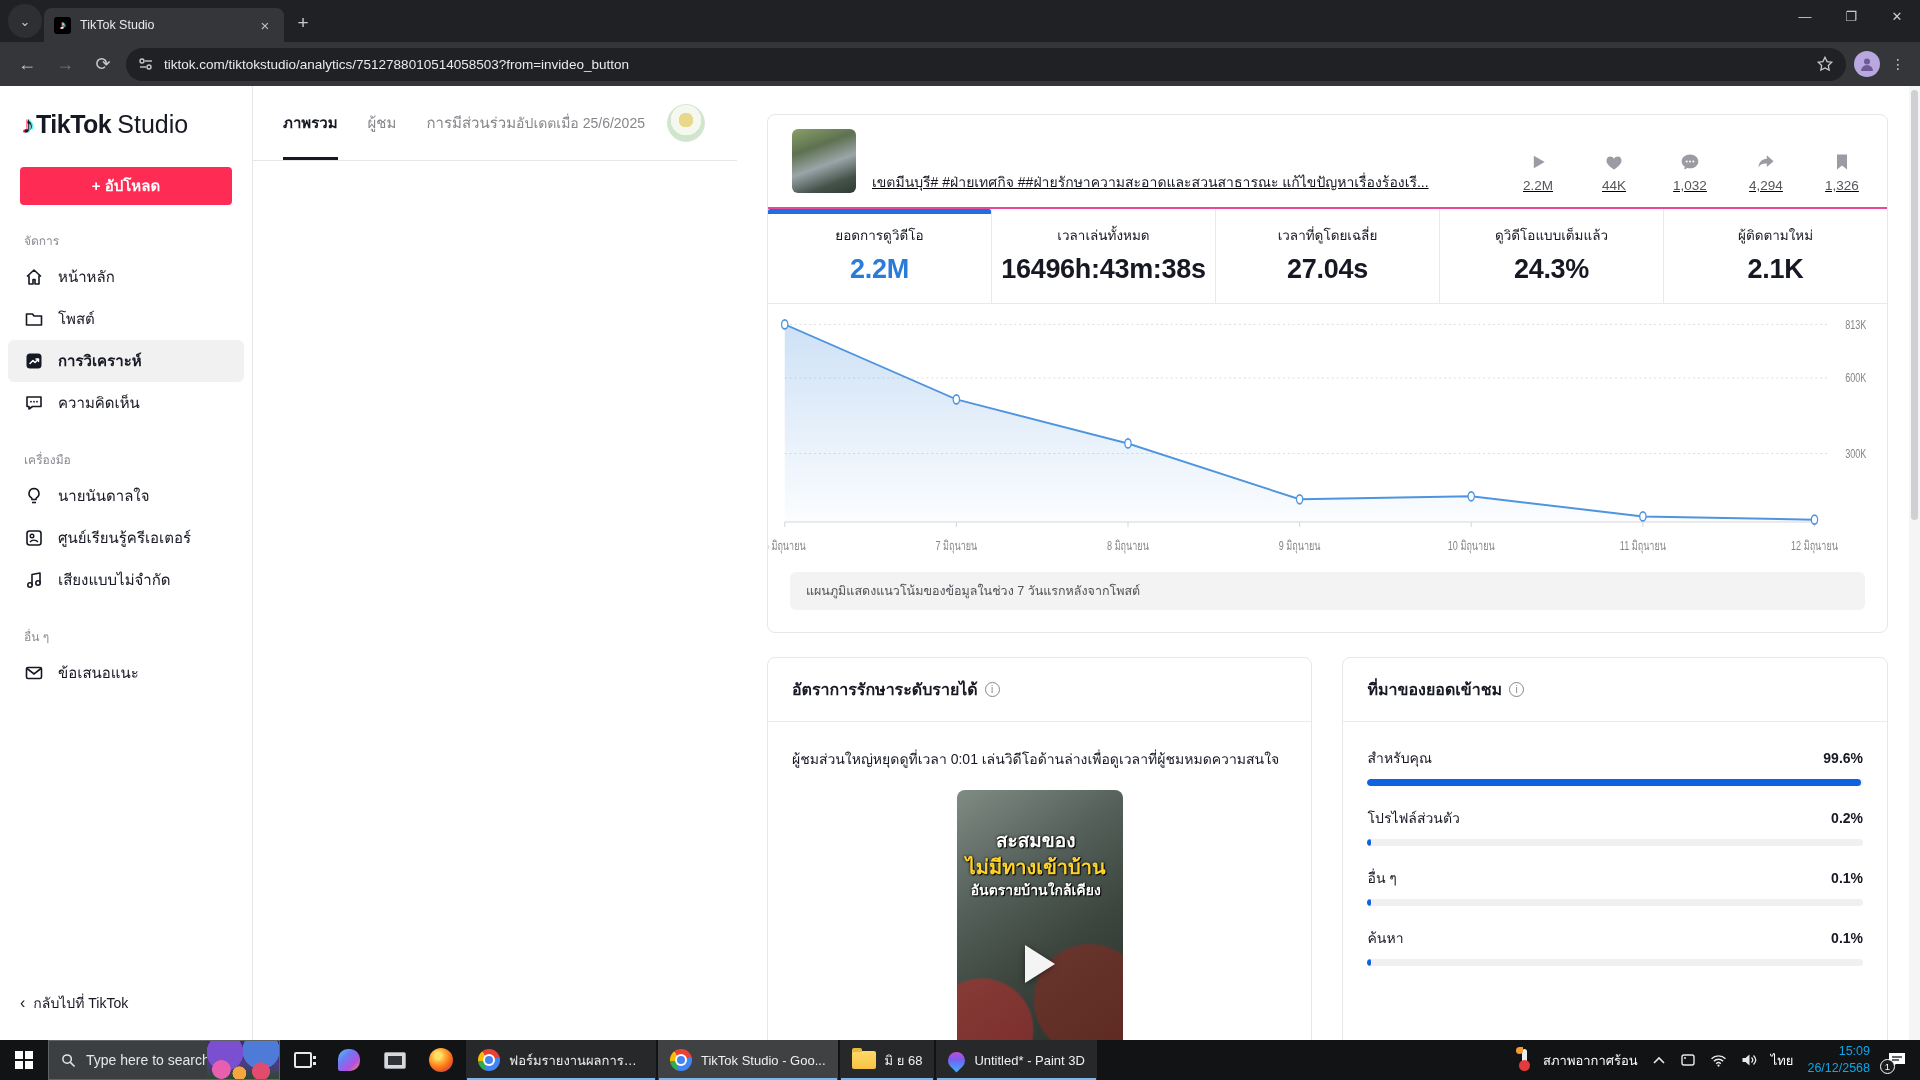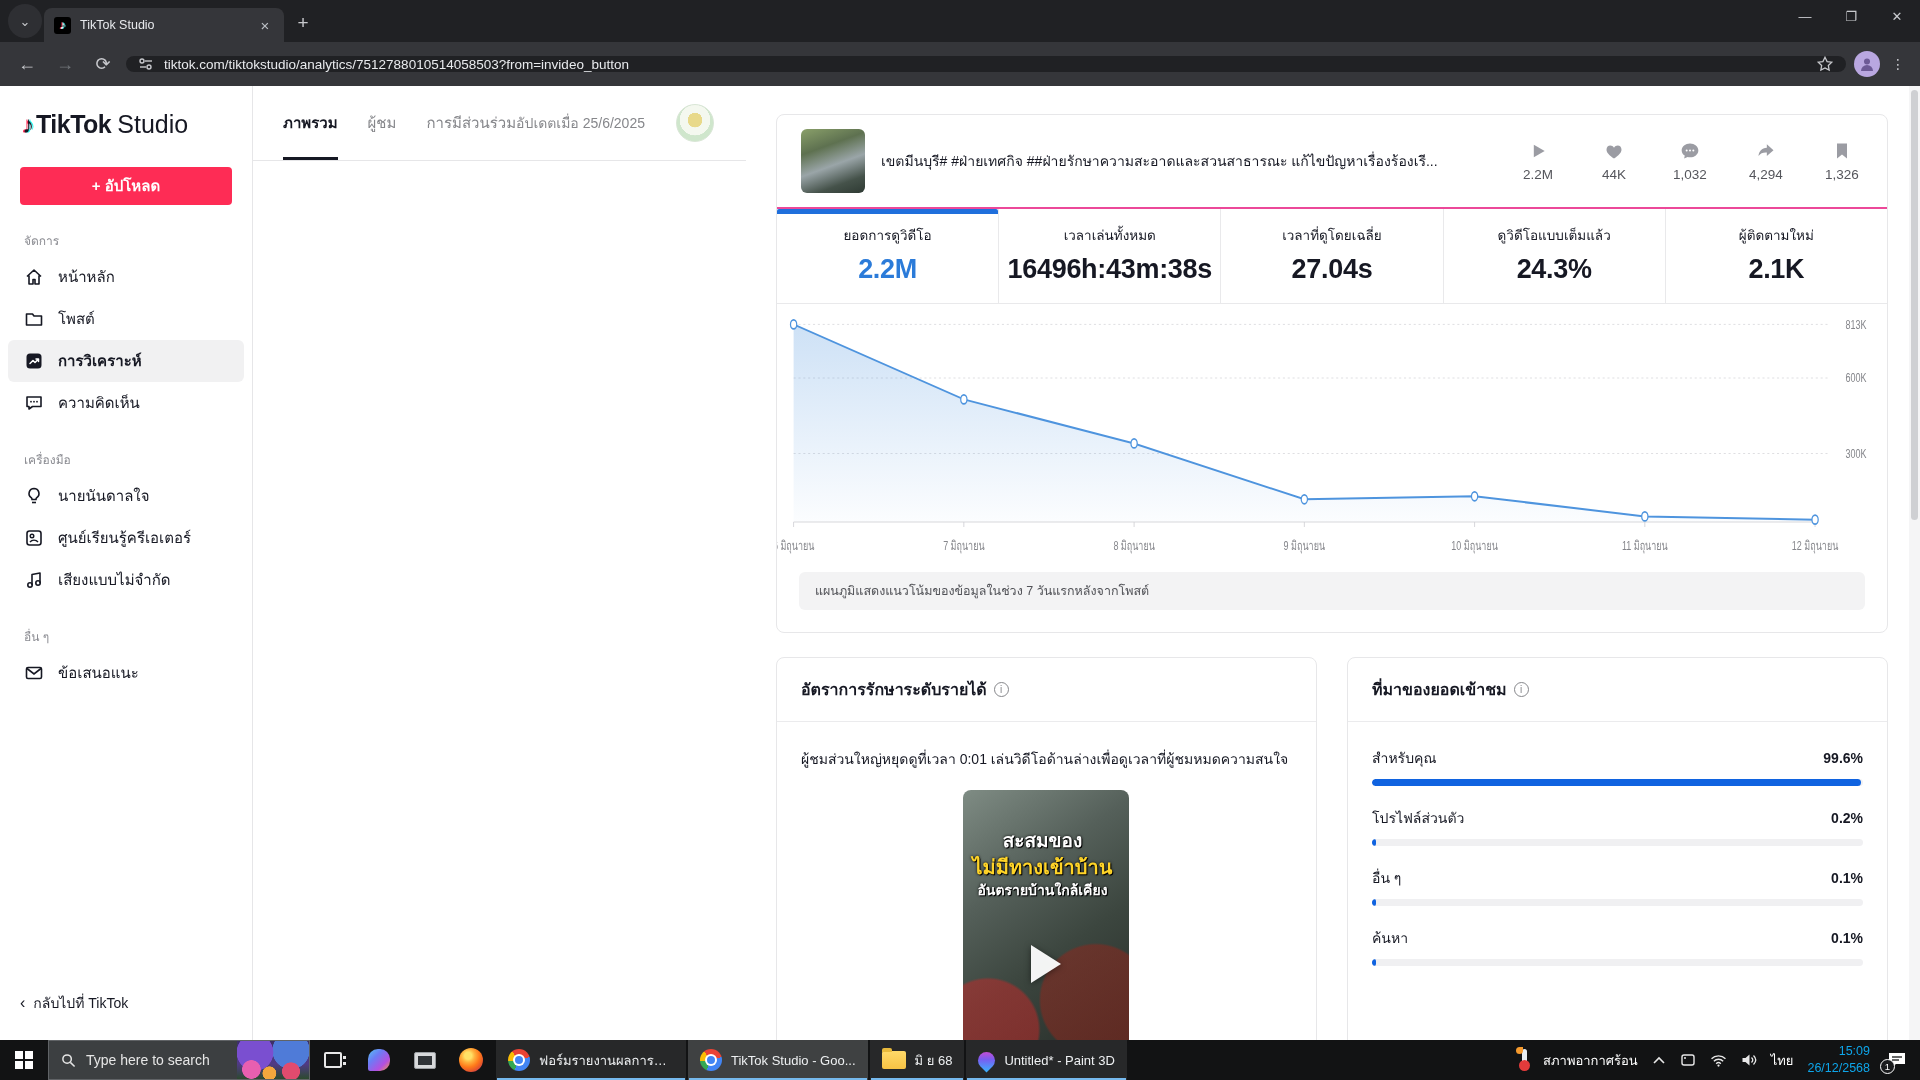--- a/index.html
+++ b/index.html
@@ -13,21 +13,21 @@
   .tab { width:240px; height:34px; background:#35363a; border-radius:8px 8px 0 0; display:flex; align-items:center; padding:0 10px; gap:9px; }
   .favicon { width:17px; height:17px; border-radius:3px; background:#000; color:#fff; font-size:12px; display:flex; align-items:center; justify-content:center; text-shadow:1px 0 0 #25f4ee, -1px 0 0 #fe2c55; }
   .tab-title { color:#e8eaed; font-size:12.5px; flex:1; white-space:nowrap; overflow:hidden; }
   .tab-close { color:#bdc1c6; font-size:15px; width:18px; height:18px; border-radius:50%; display:flex; align-items:center; justify-content:center; }
   .newtab { color:#c7c8cc; font-size:19px; width:30px; height:30px; display:flex; align-items:center; justify-content:center; border-radius:50%; margin:0 0 4px 4px; }
   .win-controls { margin-left:auto; display:flex; height:42px; align-self:flex-start; }
   .win-btn { width:46px; height:32px; color:#c9cbcf; display:flex; align-items:center; justify-content:center; font-size:13px; }
   .toolbar { position:absolute; top:42px; left:0; width:1920px; height:44px; background:#35363a; display:flex; align-items:center; padding:0 12px; gap:8px; }
   .nav-ico { width:30px; height:30px; display:flex; align-items:center; justify-content:center; color:#c7c8cc; font-size:18px; border-radius:50%; }
   .nav-ico.dim { color:#71757a; }
-  .omnibox { flex:1; height:16px; background:#202124; border-radius:17px; display:flex; align-items:center; padding:0 12px; gap:10px; }
+  .omnibox { flex:1; height:33px; background:#202124; border-radius:17px; display:flex; align-items:center; padding:0 12px; gap:10px; }
   .site-info-icon { width:16px; height:16px; }
   .url-text { color:#e8eaed; font-size:13.5px; flex:1; white-space:nowrap; overflow:hidden; }
   .star-icon { width:18px; height:18px; }
   .profile-avatar { width:26px; height:26px; border-radius:50%; background:#b9a7e0; display:flex; align-items:center; justify-content:center; overflow:hidden; }
   .kebab { color:#c7c8cc; font-size:14px; letter-spacing:0; width:20px; text-align:center; line-height:5px; }
 
   
   .app { position:absolute; top:86px; left:0; width:1920px; height:954px; background:#fff; display:flex; overflow:hidden; }
   .sidebar { width:253px; height:100%; border-right:1px solid #e6e6e8; position:relative; flex-shrink:0; }
   .logo { display:flex; align-items:baseline; gap:2px; padding:24px 0 0 22px; font-size:25px; color:#161823; }
@@ -41,29 +41,29 @@
   .side-item svg { flex-shrink:0; }
   .back-link { position:absolute; left:20px; bottom:26px; font-size:14px; color:#161823; display:flex; align-items:center; gap:8px; }
   .back-chevron { font-size:16px; color:#161823; }
 
   .main { flex:1; display:flex; flex-direction:row; overflow:hidden; }
   .main-header { height:75px; border-bottom:1px solid #e6e6e8; display:flex; align-items:center; padding:0 32px 0 30px; flex-shrink:0; }
   .page-tabs { display:flex; gap:30px; height:100%; }
   .page-tab { display:flex; align-items:center; font-size:15px; color:#86878b; position:relative; }
   .page-tab.active { color:#161823; font-weight:700; }
   .page-tab.active::after { content:""; position:absolute; bottom:0; left:0; right:0; height:3px; background:#161823; }
-  .header-right { margin-left:auto; display:flex; align-items:center; gap:31px;justify-content:space-between; }
+  .header-right { margin-left:auto; display:flex; align-items:center; gap:22px;justify-content:space-between; }
   .updated-text { font-size:14px; color:#86878b; }
   .account-avatar { width:38px; height:38px; border-radius:50%; border:1px solid #d9e6d6; background:radial-gradient(circle at 50% 42%, #e8d98a 0 26%, #f4f8ef 27% 55%, #cfe6cc 56% 78%, #4e9a57 79% 100%); }
 
   .content { flex:1; padding:28px 32px 0 30px; overflow:hidden; }
   .card { background:#fff; border:1px solid #e7e7e9; border-radius:8px; }
 
   
-  .post-row { display:flex; align-items:center; padding:14px 24px; }
+  .post-row { display:flex; align-items:flex-end; padding:14px 24px;text-decoration:underline; }
   .post-thumb { width:64px; height:64px; border-radius:6px; flex-shrink:0;
     background:linear-gradient(160deg,#8aa06a 0%,#5e7150 30%,#9aa5a8 55%,#45524a 80%,#2e3a33 100%); }
   .post-texts { margin-left:16px; min-width:0; }
   .post-title { font-size:14px; color:#161823; white-space:nowrap; overflow:hidden; text-overflow:ellipsis; max-width:760px; }
   .post-date { font-size:12px; color:#86878b; margin-top:8px; }
   .post-stats { margin-left:auto; display:flex; gap:34px; }
   .stat { display:flex; flex-direction:column; align-items:center; gap:6px; min-width:42px; }
   .stat svg { width:20px; height:20px; fill:#9b9ca3; }
   .stat-value { font-size:13.5px; color:#55565c; }
 
@@ -111,21 +111,21 @@
 
   
   .page-scrollbar { position:absolute; right:0; top:86px; width:11px; height:954px; background:#f5f5f6; }
   .page-scroll-thumb { position:absolute; top:4px; left:2px; width:7px; height:430px; background:#cfd0d3; border-radius:4px; }
 
   
   .taskbar { position:absolute; left:0; top:1040px; width:1920px; height:40px; background:#121314; display:flex; align-items:stretch; color:#fff; }
   .tb-start { width:48px; display:flex; align-items:center; justify-content:center; }
   .win-logo { display:grid; grid-template-columns:8px 8px; grid-template-rows:8px 8px; gap:1.5px; }
   .win-logo span { background:#fff; }
-  .tb-search { width:262px; background:#3c3f41; border:1px solid #606366; display:flex; align-items:center; gap:10px; padding-left:12px; position:relative; }
+  .tb-search { width:232px; background:#3c3f41; border:1px solid #606366; display:flex; align-items:center; gap:10px; padding-left:12px; position:relative; }
   .tb-search-text { color:#e6e6e6; font-size:14px; white-space:nowrap; }
   .tb-search-img { position:absolute; right:0; top:0; bottom:0; width:72px;
     background:
       radial-gradient(circle at 20% 75%, #e85fb0 0 14%, transparent 15%),
       radial-gradient(circle at 45% 85%, #f3a73d 0 13%, transparent 14%),
       radial-gradient(circle at 75% 80%, #e14b6e 0 14%, transparent 15%),
       radial-gradient(circle at 25% 30%, #7a4fd0 0 30%, transparent 31%),
       radial-gradient(circle at 75% 25%, #4f7bd8 0 30%, transparent 31%),
       linear-gradient(180deg,#3b2f66 0%,#503a86 60%,#2c4a2e 100%); }
   .tb-icon-btn { width:46px; display:flex; align-items:center; justify-content:center; }

